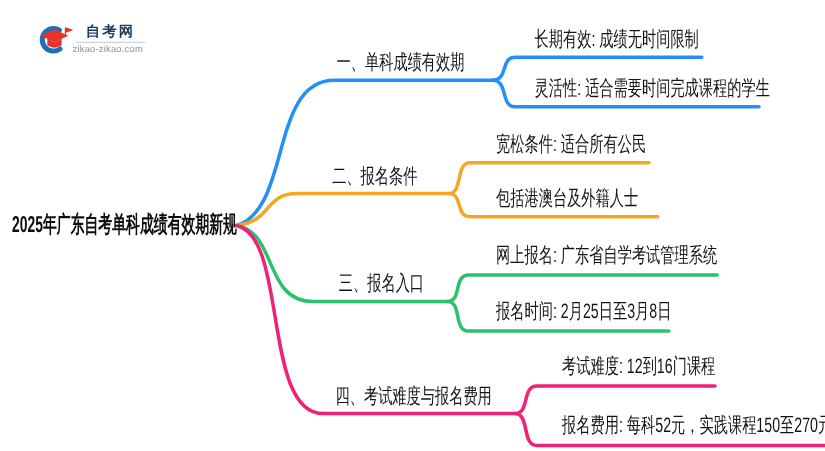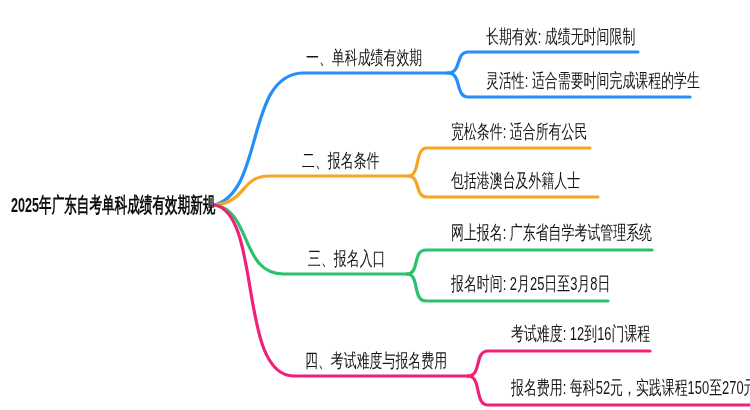--- a/index.html
+++ b/index.html
@@ -46,20 +46,31 @@
 
     <path d="M215,205 C252,211 240,274 284,274 L407,274" stroke="#2bc26e"></path>
     <path d="M407,274 C420,274 412,250 426,250 L652,250" stroke="#2bc26e"></path>
     <path d="M407,274 C420,274 412,301 426,301 L608,301" stroke="#2bc26e"></path>
 
     <path d="M215,205 C262,215 238,376 294,376 L468,376" stroke="#ef2179"></path>
     <path d="M468,376 C482,376 474,351 488,351 L650,351" stroke="#ef2179"></path>
     <path d="M468,376 C482,376 474,405 488,405 L750,405" stroke="#ef2179"></path>
   </svg>
 
+  <div id="logo">
+    <svg id="logo-icon" width="34" height="26" viewBox="0 0 34 26">
+      <path d="M21,4.5 A10.2,10.2 0 1 0 21.5,21.5" fill="none" stroke-width="4.6" stroke-linecap="round" stroke="#1d6fb8"></path>
+      <path d="M27,2.5 L32,4.3 L27,6.2 Z M26.5,2.5 L26.5,9 " stroke-width="1.2" stroke="#e63329" fill="#e63329"></path>
+      <path d="M16.5,3.5 L29,9.5 L16.5,15.5 L4,9.5 Z" fill="#e63329"></path>
+      <path d="M10,12 L10,18.2 Q16.5,22.5 23,18.2 L23,12 L16.5,15.5 Z" fill="#e63329"></path>
+    </svg>
+    <div id="logo-name">自考网</div>
+    <div id="logo-divider"></div>
+    <div id="logo-url">zikao-zikao.com</div>
+  </div>
 
   <div class="mm-title" style="left:11px;top:193px">2025年广东自考单科成绩有效期新规</div>
 
   <div class="mm-text" style="left:306px;top:47px">一、单科成绩有效期</div>
   <div class="mm-text" style="left:302px;top:150px">二、报名条件</div>
   <div class="mm-text" style="left:308px;top:248px">三、报名入口</div>
   <div class="mm-text" style="left:305px;top:350px">四、考试难度与报名费用</div>
 
   <div class="mm-text" style="left:486px;top:26px">长期有效: 成绩无时间限制</div>
   <div class="mm-text" style="left:486px;top:70px">灵活性: 适合需要时间完成课程的学生</div>

